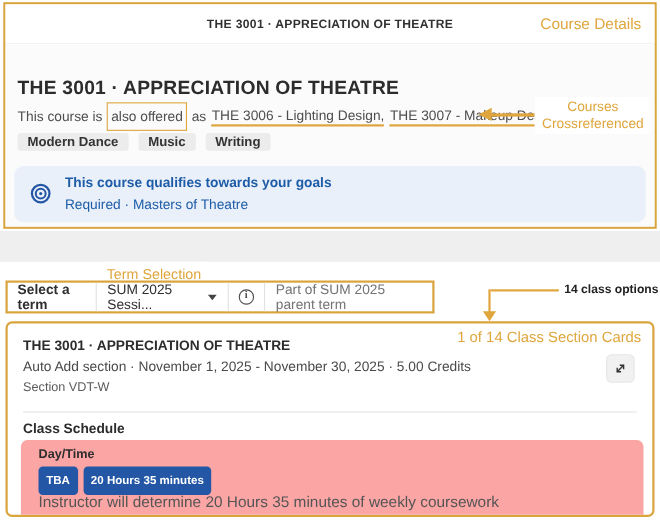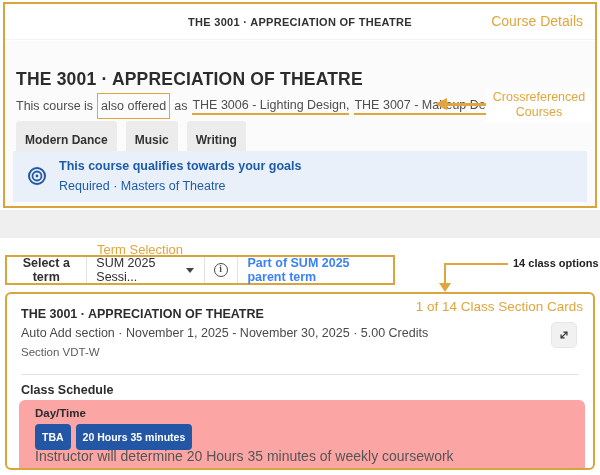--- a/index.html
+++ b/index.html
@@ -65,25 +65,25 @@
   .crossref-annot {
     position: absolute; right: 3px; top: 47px; width: 106px;
     background: #ffffff; text-align: center;
     font-size: 12.5px; line-height: 15px; padding: 2px 0;
   }
   .tags-row {
     position: absolute; left: 11px; top: 80px; display: flex; gap: 9px;
   }
   .tag {
     background: #ececec; color: #333333; font-size: 12px; font-weight: bold;
-    padding: 12px 9px; border-radius: 3px;
+    padding: 1px 9px; border-radius: 3px;
   }
   .goals-banner {
     position: absolute; left: 8px; top: 110px; width: 574px; height: 51px;
-    background: #e9f0f9; border-radius: 0;
+    background: #e9f0f9; border-radius: 8px;
   }
   .goal-icon {
     position: absolute; left: 14px; top: 15px; width: 20px; height: 20px;
   }
   .goals-title {
     position: absolute; left: 46px; top: 8px;
     font-size: 12.5px; font-weight: bold; color: #1e5ca8;
   }
   .goals-subtitle {
     position: absolute; left: 46px; top: 28px;
@@ -97,38 +97,38 @@
 
   
   .term-annot {
     left: 93px; top: 238px; font-size: 13px; background: #ffffff; padding: 4px 4px;
   }
   .term-box {
     left: 5px; top: 255px; width: 390px; height: 30px;
     border: 2px solid #d9a43b; background: #ffffff;
     display: flex; align-items: center; font-size: 12.5px;
   }
-  .term-label { font-weight: bold; color: #2f2f2f; padding: 0 9px; text-align: center; }
+  .term-label { font-weight: bold; color: #2f2f2f; padding: 0 9px; }
   .term-divider { width: 1px; height: 100%; background: #e2e2e2; }
   .term-select {
     display: flex; align-items: center; gap: 14px; padding: 0 10px;
     color: #2f2f2f; cursor: pointer;
   }
   .caret-down {
     width: 0; height: 0;
     border-left: 4.5px solid transparent; border-right: 4.5px solid transparent;
     border-top: 5.5px solid #444;
   }
   .info-icon {
     width: 14px; height: 14px; border: 1.4px solid #4a4a4a; border-radius: 50%;
     margin: 0 9px; flex: 0 0 auto;
     font-size: 9.5px; line-height: 11.5px; text-align: center; color: #4a4a4a;
     font-family: "Liberation Serif", serif; font-weight: bold;
   }
-  .term-note { color: #3b82f6; padding: 12px 10px; font-weight: bold; }
+  .term-note { color: #737373; padding: 12px 10px; }
 
   
   .options-annot {
     left: 513px; top: 257px; font-size: 11px; font-weight: bold; color: #222222;
   }
   .elbow-h { left: 446px; top: 263px; width: 62px; height: 2px; background: #dfa63d; }
   .elbow-v { left: 444px; top: 263px; width: 2px; height: 21px; background: #dfa63d; }
   .elbow-head {
     left: 439px; top: 283px; width: 0; height: 0;
     border-left: 6px solid transparent; border-right: 6px solid transparent;
@@ -202,22 +202,22 @@
     <div class="offered-row">
       <span>This course is</span>
       <span class="offered-highlight annot-box">also offered</span>
       <span>as</span>
       <span class="crossref-link">THE 3006 - Lighting Design,</span>
       <span class="crossref-link">THE 3007 - Makeup Design</span>
     </div>
     <div class="crossref-arrow-head"></div>
     <div class="crossref-arrow-line"></div>
     <div class="crossref-annot annot">
+      <div>Courses</div>
       <div>Crossreferenced</div>
-      <div>Courses</div>
     </div>
 
     <div class="tags-row">
       <span class="tag">Modern Dance</span>
       <span class="tag">Music</span>
       <span class="tag">Writing</span>
     </div>
 
     <div class="goals-banner">
       <svg class="goal-icon" viewBox="0 0 20 20">

